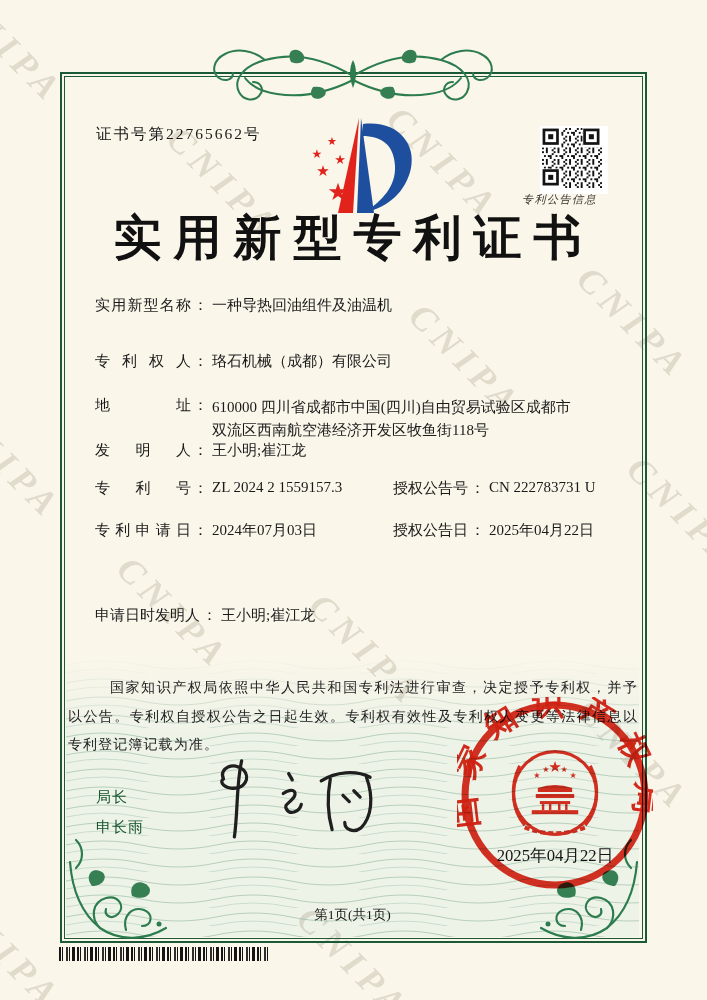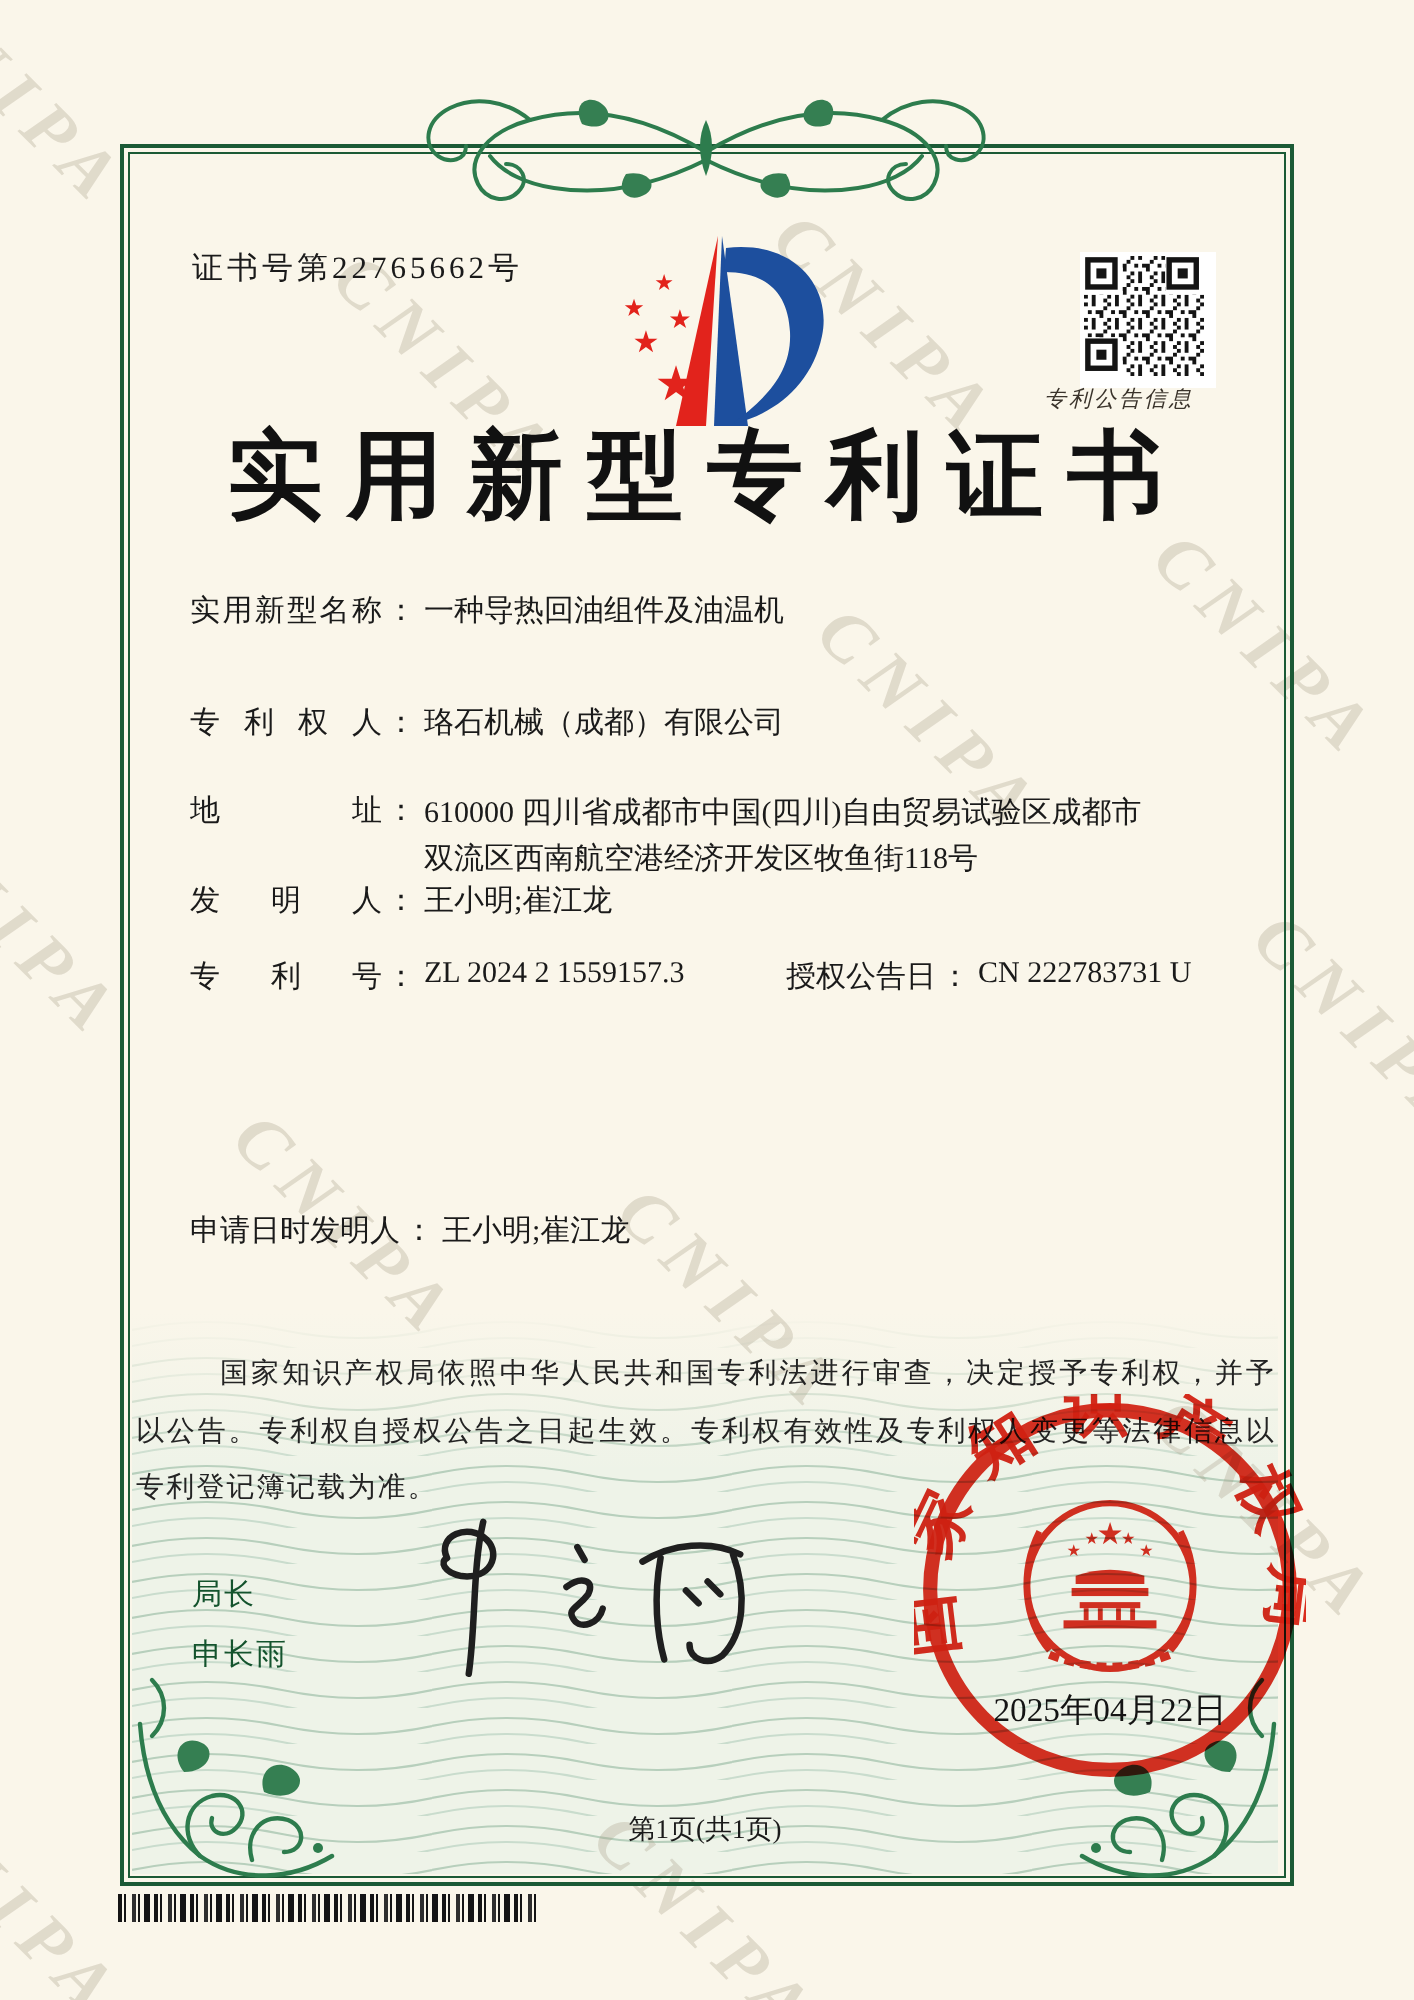--- a/index.html
+++ b/index.html
@@ -193,23 +193,29 @@
   </div>
 
   <div class="row" style="top:441px">
     <span class="label">发明人</span><span class="colon">：</span><span class="value">王小明;崔江龙</span>
   </div>
 
   <div class="row" style="top:479px">
     <span class="label">专利号</span><span class="colon">：</span><span class="value">ZL 2024 2 1559157.3</span>
   </div>
   <div class="row row-r" style="top:479px">
-    <span class="label">授权公告日</span><span class="colon">：</span><span class="value">CN 222783731 U</span>
-  </div>
-
+    <span class="label">授权公告号</span><span class="colon">：</span><span class="value">CN 222783731 U</span>
+  </div>
+
+  <div class="row" style="top:521px">
+    <span class="label">专利申请日</span><span class="colon">：</span><span class="value">2024年07月03日</span>
+  </div>
+  <div class="row row-r" style="top:521px">
+    <span class="label">授权公告日</span><span class="colon">：</span><span class="value">2025年04月22日</span>
+  </div>
 
 
   <div class="row" style="top:606px">
     <span class="label-wide">申请日时发明人</span><span class="colon">：</span><span class="value">王小明;崔江龙</span>
   </div>
 
   <div class="declaration">国家知识产权局依照中华人民共和国专利法进行审查，决定授予专利权，并予以公告。专利权自授权公告之日起生效。专利权有效性及专利权人变更等法律信息以专利登记簿记载为准。</div>
 
   <div class="sig-label" style="top:788px">局长</div>
   <div class="sig-label" style="top:818px">申长雨</div>

